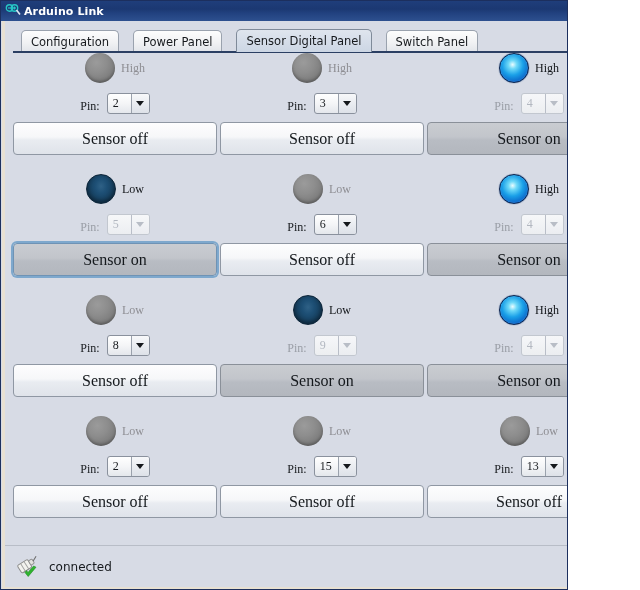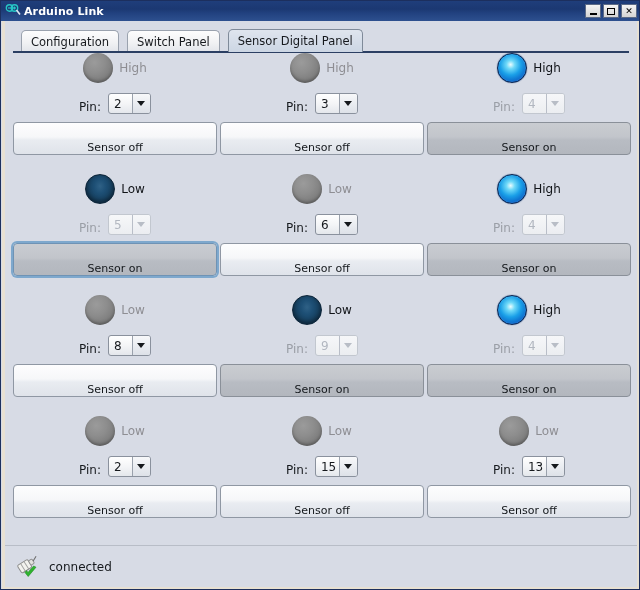--- a/index.html
+++ b/index.html
@@ -5,21 +5,21 @@
   html, body {
     margin: 0;
     padding: 0;
     background: #ffffff;
   }
   body {
     font-family: "DejaVu Sans", "Liberation Sans", sans-serif;
   }
   #app {
     position: relative;
-    width: 640px;
+    width: 568px;
     height: 590px;
     overflow: hidden;
     box-sizing: border-box;
     background: #d6dbe6;
     border: 1px solid #1c2f5e;
   }
 
   
   .titlebar {
     position: absolute;
@@ -110,21 +110,21 @@
     display: flex;
     align-items: center;
     justify-content: center;
     font-size: 11.5px;
     color: #16191d;
     background: linear-gradient(to bottom, #fdfdfd 0%, #f1f2f4 55%, #e2e5ea 100%);
     border: 1px solid #9aa2ae;
     border-bottom: none;
     border-top-left-radius: 5px;
     border-top-right-radius: 5px;
-    margin-right: 8px;
+    margin-right: 14px;
     cursor: pointer;
     white-space: nowrap;
   }
   .tab.selected {
     height: 23px;
     background: linear-gradient(to bottom, #dfe5ee 0%, #ccd6e4 100%);
     border-color: #7f8a99;
     position: relative;
     z-index: 3;
   }
@@ -141,20 +141,21 @@
   .content {
     position: absolute;
     left: 0;
     top: 25px;
     width: 632px;
     height: 520px;
   }
   .srow {
     position: relative;
     height: 121px;
+    font-family: Liberation Serif, serif;
   }
   .cell {
     position: absolute;
     top: 0;
     width: 210px;
     height: 121px;
   }
   .cell.c0 { left: 5px; }
   .cell.c1 { left: 212px; }
   .cell.c2 { left: 419px; }
@@ -269,23 +270,23 @@
   .sensor-btn {
     position: absolute;
     left: 3px;
     top: 76px;
     width: 204px;
     height: 33px;
     box-sizing: border-box;
     border-radius: 4px;
     border: 1px solid #8f97a3;
     display: flex;
-    align-items: flex-end;
+    align-items: center;
     justify-content: center;
-    font-size: 11px;
+    font-size: 16px;
     color: #14181c;
     cursor: pointer;
   }
   .sensor-btn.off {
     background: linear-gradient(to bottom, #fdfdfe 0%, #f6f7f9 45%, #e9ecf1 55%, #dfe3ea 100%);
   }
   .sensor-btn.on {
     background: linear-gradient(to bottom, #c9ccd1 0%, #c2c5cb 45%, #b8bcc3 55%, #b3b7be 100%);
     border-color: #8a9099;
   }
@@ -353,24 +354,27 @@
   </div>
 
   <div class="winbody">
 
     <div class="tabstrip">
       <div class="tabs-row">
         <div class="tab">
           <span>Configuration</span>
         </div>
         <div class="tab">
-          <span>Switch Panel</span>
+          <span>Power Panel</span>
         </div>
         <div class="tab selected">
           <span>Sensor Digital Panel</span>
+        </div>
+        <div class="tab">
+          <span>Switch Panel</span>
         </div>
       </div>
       <div class="tab-underline"></div>
     </div>
 
     <div class="content">
 
       <div class="srow">
         <div class="cell c0">
           <div class="led-line">

